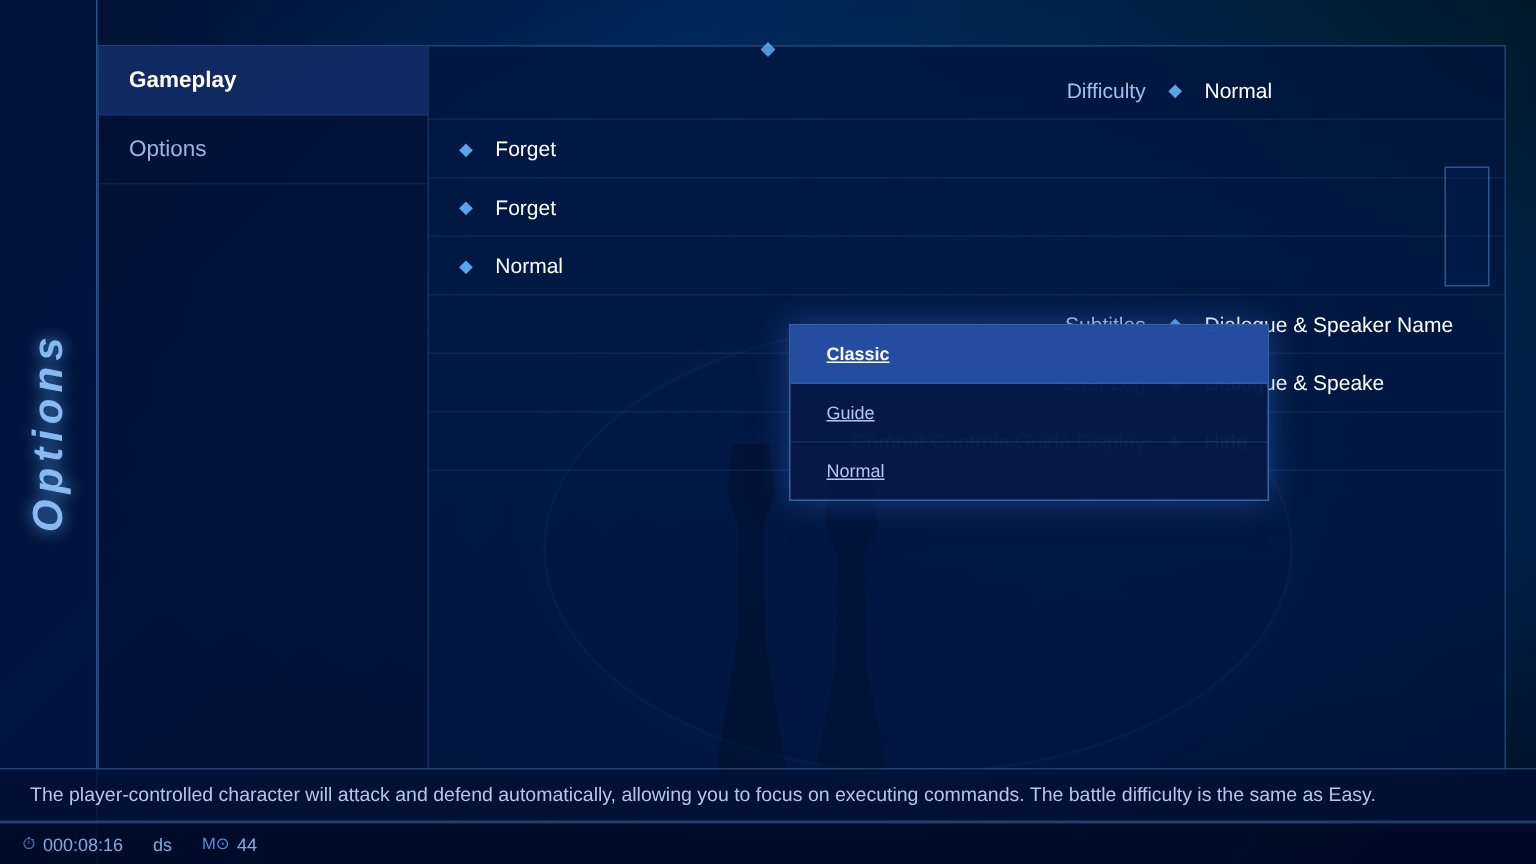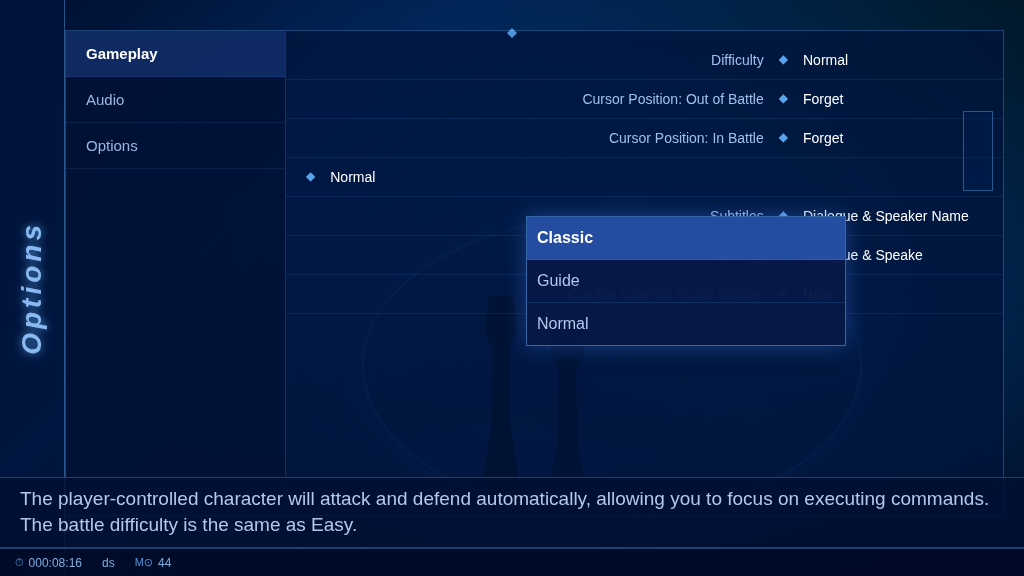--- a/index.html
+++ b/index.html
@@ -129,20 +129,21 @@
       position: absolute;
       left: 220px;
       top: 0;
       right: 0;
       height: 100%;
       padding: 10px 0;
     }
 
     .setting-row {
       display: flex;
+      align-items: center;
       padding: 11px 20px;
       border-bottom: 1px solid rgba(100,180,255,0.1);
       position: relative;
     }
 
     .setting-label {
       flex: 1;
       text-align: right;
       color: rgba(180,210,255,0.9);
       font-size: 14px;
@@ -167,25 +168,26 @@
       left: 460px;
       top: 185px;
       width: 320px;
       background: rgba(5,25,70,0.97);
       border: 1px solid rgba(100,180,255,0.5);
       z-index: 100;
       box-shadow: 0 0 20px rgba(50,100,200,0.5);
     }
 
     .dropdown-item {
-      padding: 12px 10px;
+      padding: 12px 24px;
       color: rgba(200,220,255,0.9);
-      font-size: 16px;
+      font-size: 12px;
       cursor: pointer;
       border-bottom: 1px solid rgba(100,180,255,0.15);
+      text-decoration: underline;
     }
 
     .dropdown-item.selected {
       background: rgba(50,100,200,0.7);
       color: #fff;
       font-weight: bold;
     }
 
     .dropdown-item:last-child {
       border-bottom: none;
@@ -195,21 +197,21 @@
     .description-bar {
       position: absolute;
       left: 0;
       bottom: 28px;
       right: 0;
       background: rgba(0,15,50,0.85);
       border-top: 1px solid rgba(100,180,255,0.3);
       border-bottom: 1px solid rgba(100,180,255,0.3);
       padding: 8px 20px;
       color: rgba(200,220,255,0.9);
-      font-size: 19px;
+      font-size: 13px;
       line-height: 1.4;
     }
 
     
     .status-bar {
       position: absolute;
       bottom: 0;
       left: 0;
       right: 0;
       height: 28px;
@@ -274,40 +276,37 @@
 <div class="silhouette2"></div>
 
 <div class="options-sidebar">
   <span class="options-title">Options</span>
 </div>
 
 <div class="main-panel">
 
   <div class="nav-menu">
     <div class="nav-item active">Gameplay</div>
-    <div class="nav-item">Audio</div>
     <div class="nav-item">Options</div>
   </div>
 
   <div class="settings-area">
 
     <div class="setting-row">
       <span class="setting-label">Difficulty</span>
       <span class="setting-arrow">◆</span>
       <span class="setting-value">Normal</span>
     </div>
 
     <div class="setting-row">
-      <span class="setting-label">Cursor Position: Out of Battle</span>
       <span class="setting-arrow">◆</span>
       <span class="setting-value">Forget</span>
     </div>
 
     <div class="setting-row">
-      <span class="setting-label">Cursor Position: In Battle</span>
       <span class="setting-arrow">◆</span>
       <span class="setting-value">Forget</span>
     </div>
 
     <div class="setting-row">
       <span class="setting-arrow">◆</span>
       <span class="setting-value">Normal</span>
     </div>
 
     <div class="setting-row">

